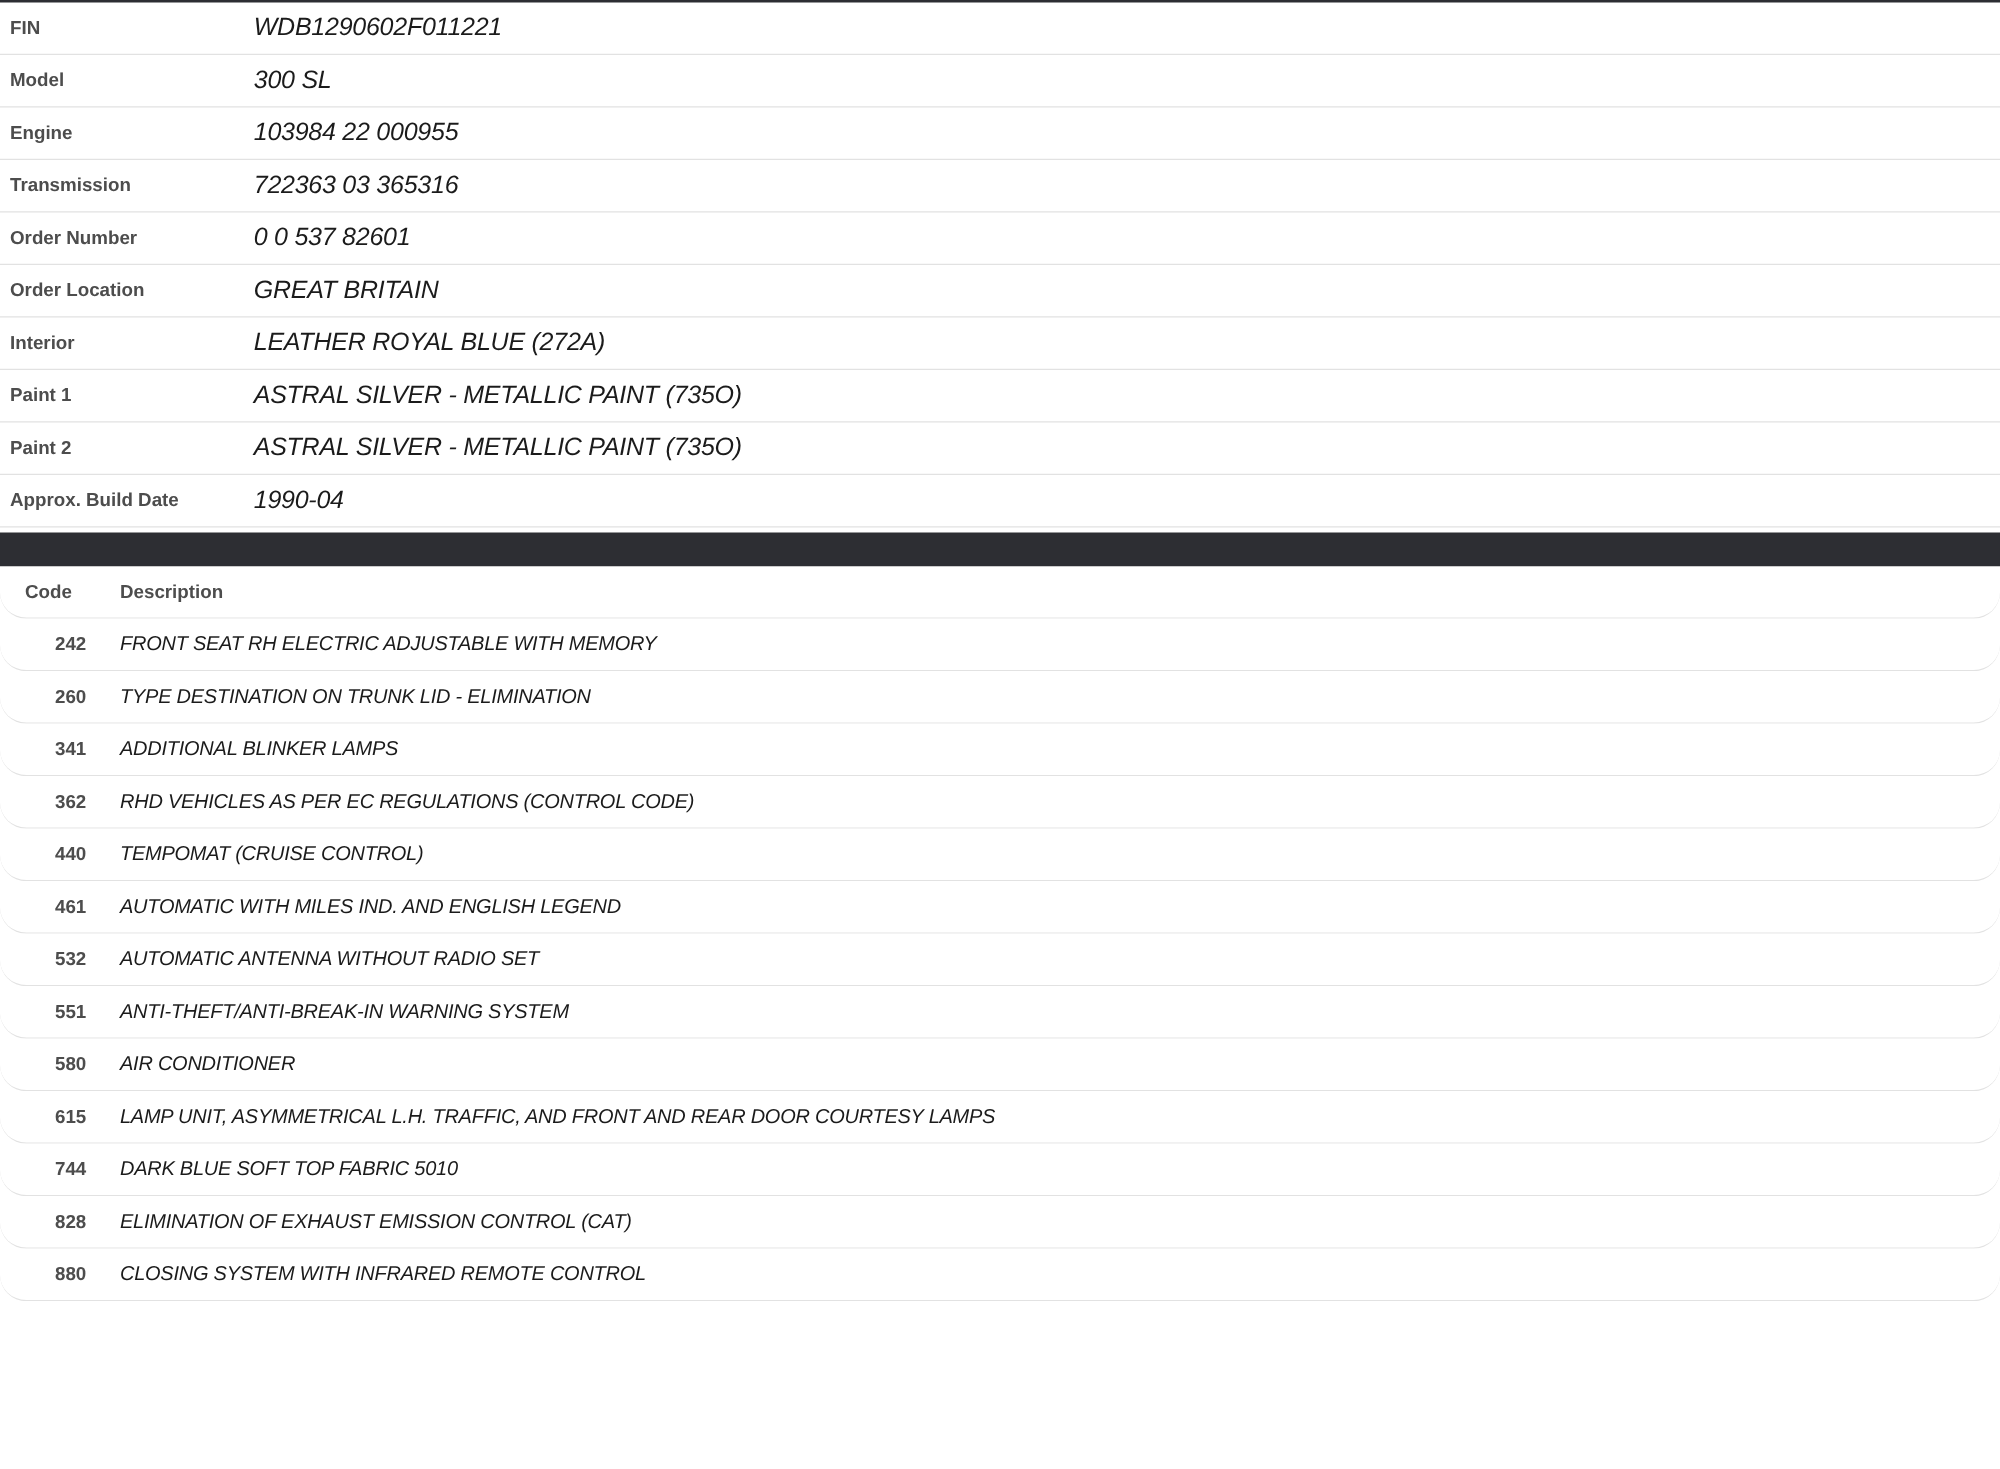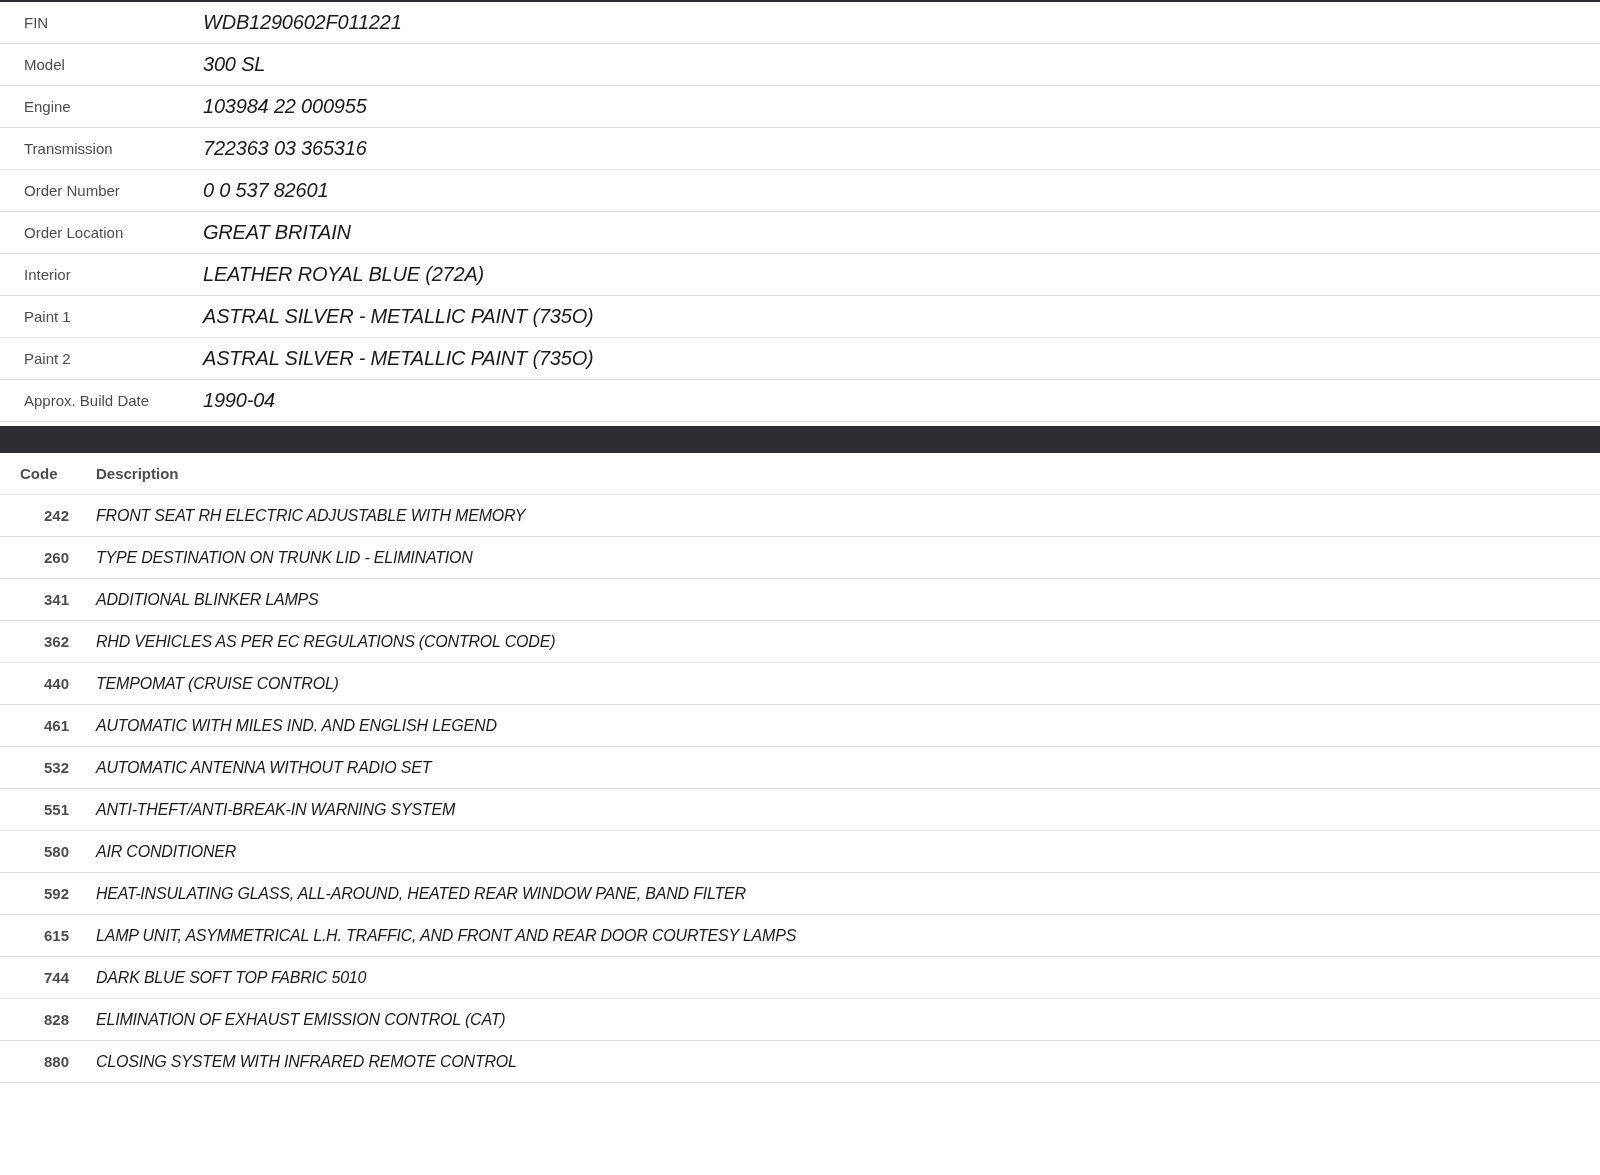--- a/index.html
+++ b/index.html
@@ -22,23 +22,23 @@
     border-top:2px solid var(--dark);
   }
   .detail-row{
     display:flex;
     align-items:center;
     height:42px;
     border-bottom:1px solid var(--border);
   }
   .detail-label{
     width:203px;
-    padding-left:24px;
+    padding-left:8px;
     color:var(--label);
-    font-weight:400;
+    font-weight:700;
     font-size:15px;
     letter-spacing:0;
     flex:0 0 auto;
   }
   .detail-value{
     color:var(--value);
     font-size:20px;
     letter-spacing:-0.2px;
     font-style:italic;
   }
@@ -48,20 +48,21 @@
     height:27px;
     background:var(--dark);
   }
   
   .codes-header,
   .code-row{
     display:flex;
     align-items:center;
     height:42px;
     border-bottom:1px solid var(--border);
+    border-radius:21px;
   }
   .codes-header{border-bottom:1px solid var(--border);}
   .col-code{
     width:96px;
     padding-left:20px;
     flex:0 0 auto;
   }
   .codes-header .col-code,
   .codes-header .col-desc{
     color:var(--label);
@@ -182,24 +183,20 @@
   <div class="code-row">
     <div class="col-code">551</div>
     <div class="col-desc">ANTI-THEFT/ANTI-BREAK-IN WARNING SYSTEM</div>
   </div>
 
   <div class="code-row">
     <div class="col-code">580</div>
     <div class="col-desc">AIR CONDITIONER</div>
   </div>
 
-  <div class="code-row">
-    <div class="col-code">592</div>
-    <div class="col-desc">HEAT-INSULATING GLASS, ALL-AROUND, HEATED REAR WINDOW PANE, BAND FILTER</div>
-  </div>
 
 
   <div class="code-row">
     <div class="col-code">615</div>
     <div class="col-desc">LAMP UNIT, ASYMMETRICAL L.H. TRAFFIC, AND FRONT AND REAR DOOR COURTESY LAMPS</div>
   </div>
 
   <div class="code-row">
     <div class="col-code">744</div>
     <div class="col-desc">DARK BLUE SOFT TOP FABRIC 5010</div>

